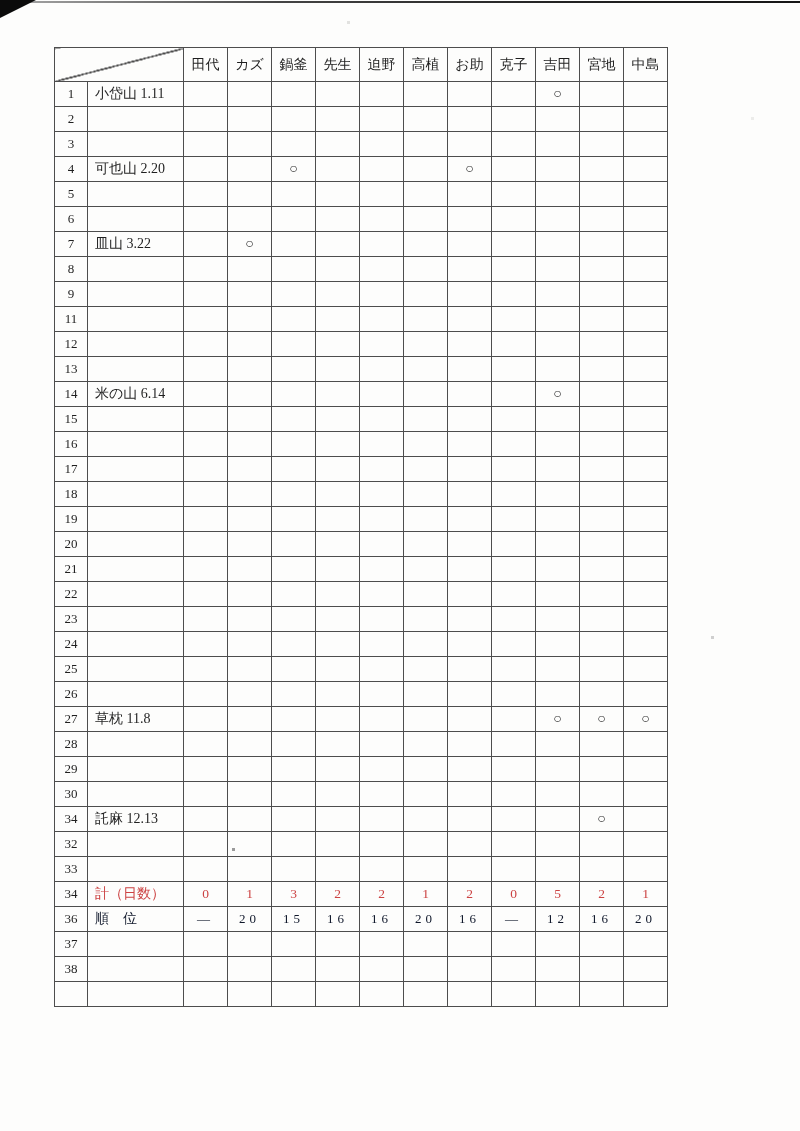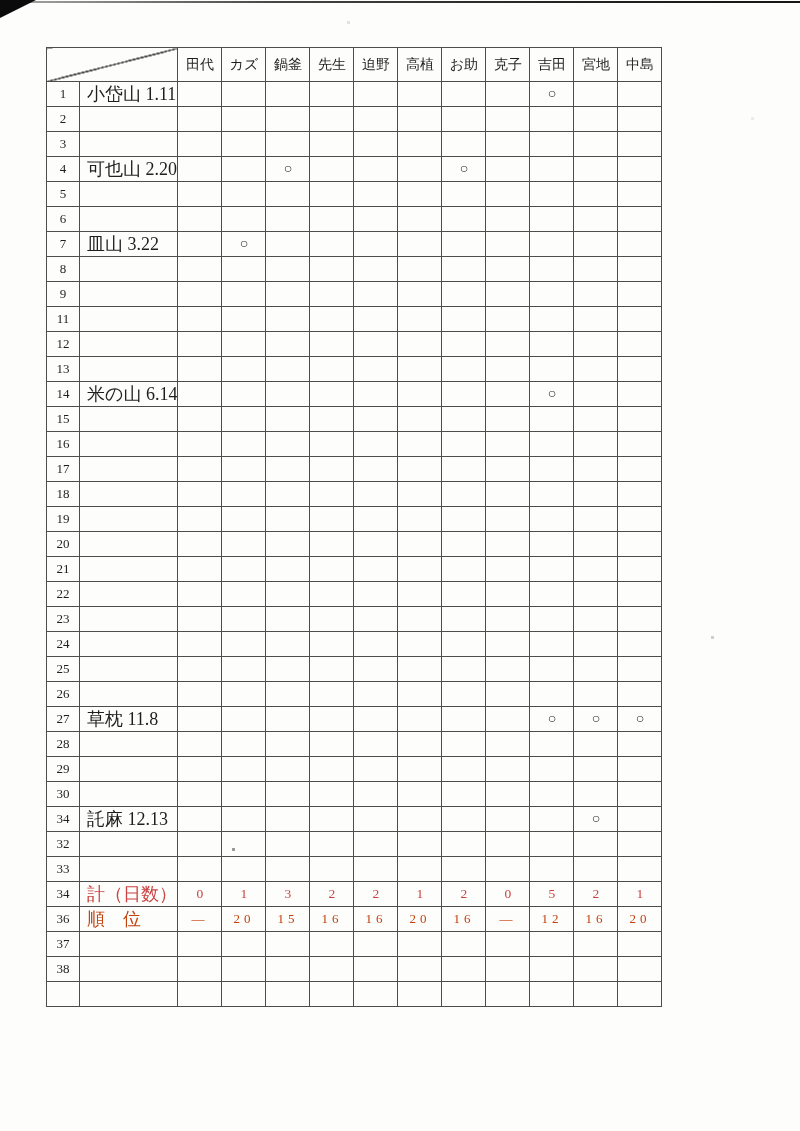--- a/index.html
+++ b/index.html
@@ -19,45 +19,45 @@
     position:absolute;top:0;left:0;width:0;height:0;
     border-top:18px solid #0b0b0b;
     border-right:36px solid transparent;
   }
   .scan-specks{
     position:absolute;top:0;left:0;width:1px;height:1px;background:transparent;
     box-shadow:233px 849px 0 1px #9a9a9a, 712px 637px 0 1px #cfcfcf,
                348px 22px 0 1px #e2e2e0, 752px 118px 0 1px #ececea;
   }
   table.grid{
-    position:absolute;left:46px;top:47px;
+    position:absolute;left:54px;top:47px;
     border-collapse:collapse;table-layout:fixed;border-radius:11px;
   }
   .grid th,.grid td{
     border:1px solid #4d4d4d;
     padding:0;margin:0;
     text-align:center;vertical-align:middle;
     font-weight:normal;
     font-size:14px;
     overflow:hidden;white-space:nowrap;
   }
   .grid thead tr{height:34px;}
   .grid tbody tr{height:25px;}
   .corner-cell{
     background:linear-gradient(to bottom right,
       transparent calc(50% - 0.8px),
       #4d4d4d calc(50% - 0.8px),
       #4d4d4d calc(50% + 0.8px),
       transparent calc(50% + 0.8px));
   }
   td.num{font-size:13px;}
-  td.name{text-align:left;padding-left:7px;font-size:18px;}
+  td.name{text-align:left;padding-left:7px;font-size:14px;}
   td.mark{font-size:14px;color:#2b2b2b;}
   tr.sum-row td.name, tr.sum-row td.mark{color:#cc4343;margin-top:8px;}
-  tr.rank-row td.name, tr.rank-row td.mark{color:#c2410c;}
+  tr.rank-row td.name, tr.rank-row td.mark{color:#0f172a;}
   tr.rank-row td.mark{letter-spacing:4px;font-size:13px;}
   tr.sum-row td.mark{font-size:13.5px;}
 </style>
 </head>
 <body>
 
 <div class="scan-top-line"></div>
 <div class="scan-corner"></div>
 <div class="scan-specks"></div>
 

